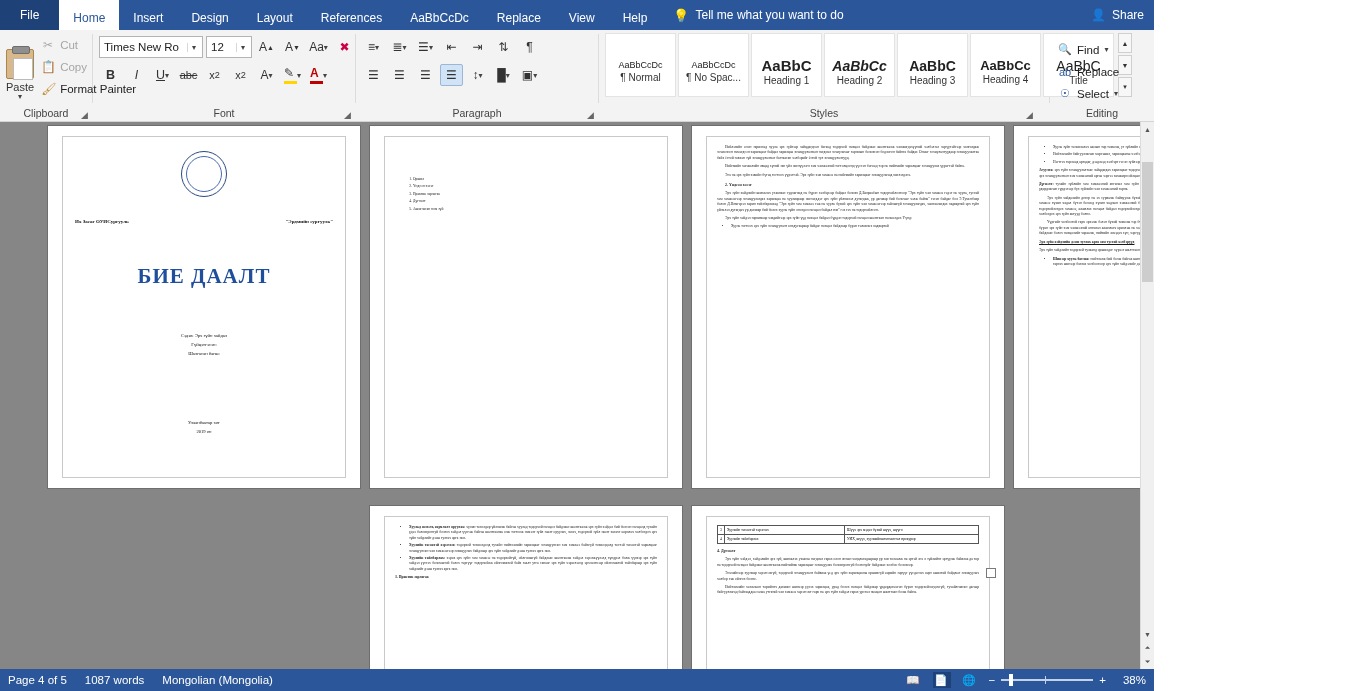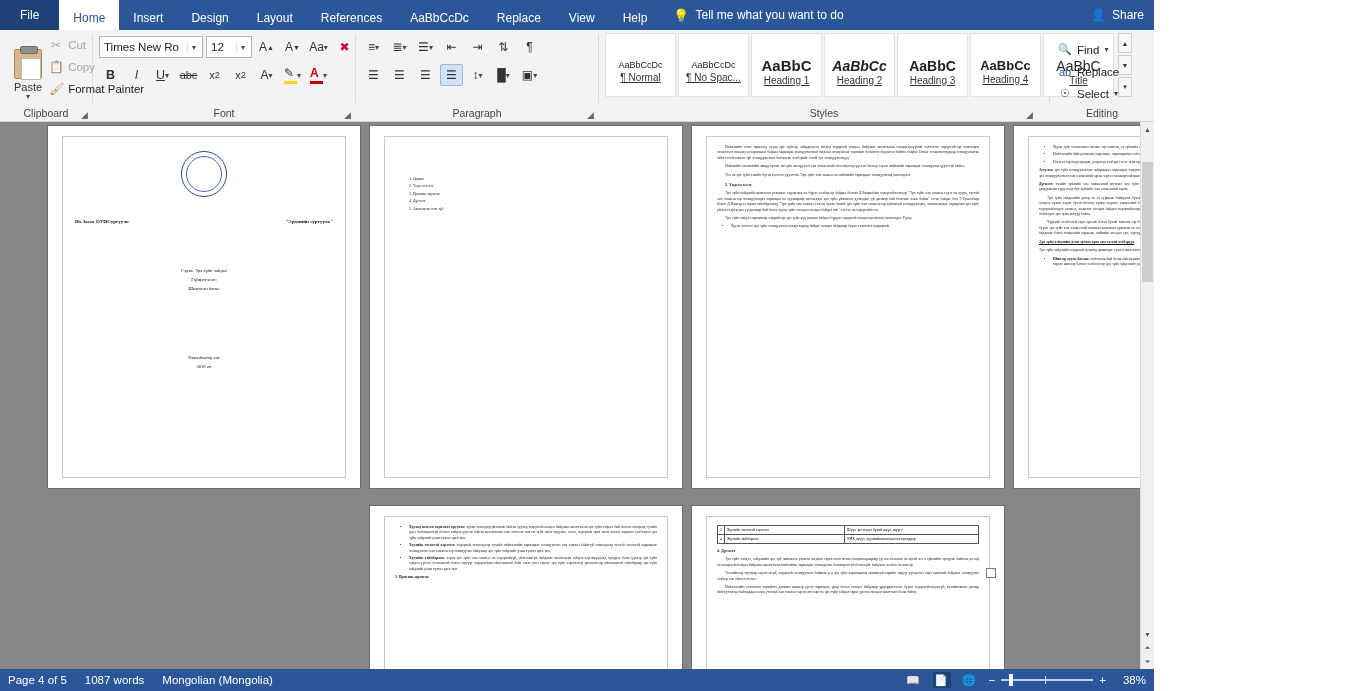--- a/index.html
+++ b/index.html
@@ -45,21 +45,21 @@
   }
   .group-sep { width: 1px; background: #dcdcdc; margin: 4px 0 18px 0; }
   .dialog-launcher {
     position: absolute; right: 4px; bottom: 1px; font-size: 9px; color: #666;
   }
 
   
   .clipboard { width: 92px; }
   .paste-btn {
     width: 46px; display: flex; flex-direction: column; align-items: center; justify-content: flex-start;
-    font-size: 11px; color: #333; padding-top: 16px; margin-left: 8px;
+    font-size: 11px; color: #333; padding-top: 16px;
   }
   .paste-icon {
     width: 28px; height: 30px; background: #d9b98c; border: 1px solid #a9884f; border-radius: 2px;
     position: relative; margin-bottom: 2px;
   }
   .paste-icon::before {
     content: ""; position: absolute; left: 5px; top: -4px; width: 16px; height: 6px;
     background: #8f8f8f; border: 1px solid #6d6d6d; border-radius: 2px;
   }
   .paste-icon::after {
@@ -100,21 +100,21 @@
 
   
   .styles-group { flex: 1; min-width: 0; }
   .styles-strip { display: flex; align-items: flex-start; height: 66px; }
   .style-item {
     width: 71px; height: 64px; border: 1px solid #e3e3e3; background: #fff;
     display: flex; flex-direction: column; align-items: center; justify-content: center;
     margin-right: 2px; font-size: 9.5px; color: #333;
   }
   .style-item .sample { font-family: Liberation Sans, sans-serif; color: #222; line-height: 1; margin-top: 14px; }
-  .style-item .sname { margin-top: 2px; font-size: 10px; color: #333; white-space: nowrap; text-decoration: underline; }
+  .style-item .sname { margin-top: 2px; font-size: 10px; color: #333; white-space: nowrap; }
   .style-scroll {
     width: 14px; display: flex; flex-direction: column; justify-content: space-between;
     height: 64px; margin-left: 2px;
   }
   .style-scroll div {
     height: 20px; border: 1px solid #cfcfcf; background: #f7f7f7; font-size: 7px;
     display: flex; align-items: center; justify-content: center; color: #333;
   }
 
   
@@ -450,20 +450,21 @@
       <div class="page">
         <div class="page-inner">
           <div class="titlepage">
             <div class="tp-logo">
                 <div class="ll"></div>
               </div>
             <div class="tp-row">
               <span>Их Засаг ОУИСургууль</span>
               <span>"Эрдмийн сургууль"</span>
             </div>
+            <div class="tp-title">БИЕ ДААЛТ</div>
             <div class="tp-meta">
               <div>Сэдэв: Эрх зүйн хайдал</div>
               <div>Гүйцэтгэсэн:</div>
               <div>Шалгасан багш:</div>
             </div>
             <div class="tp-foot">
               <div>Улаанбаатар хот</div>
               <div>2019 он</div>
             </div>
           </div>

